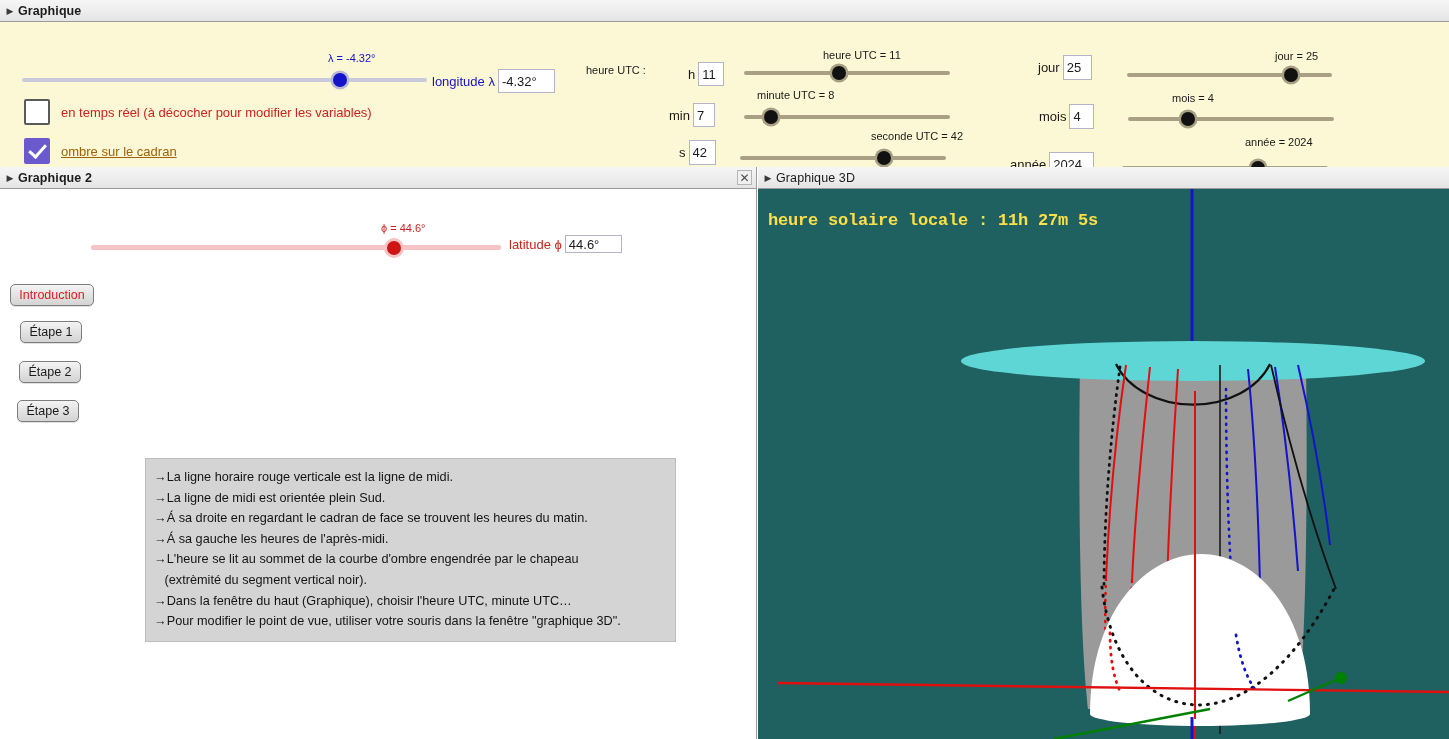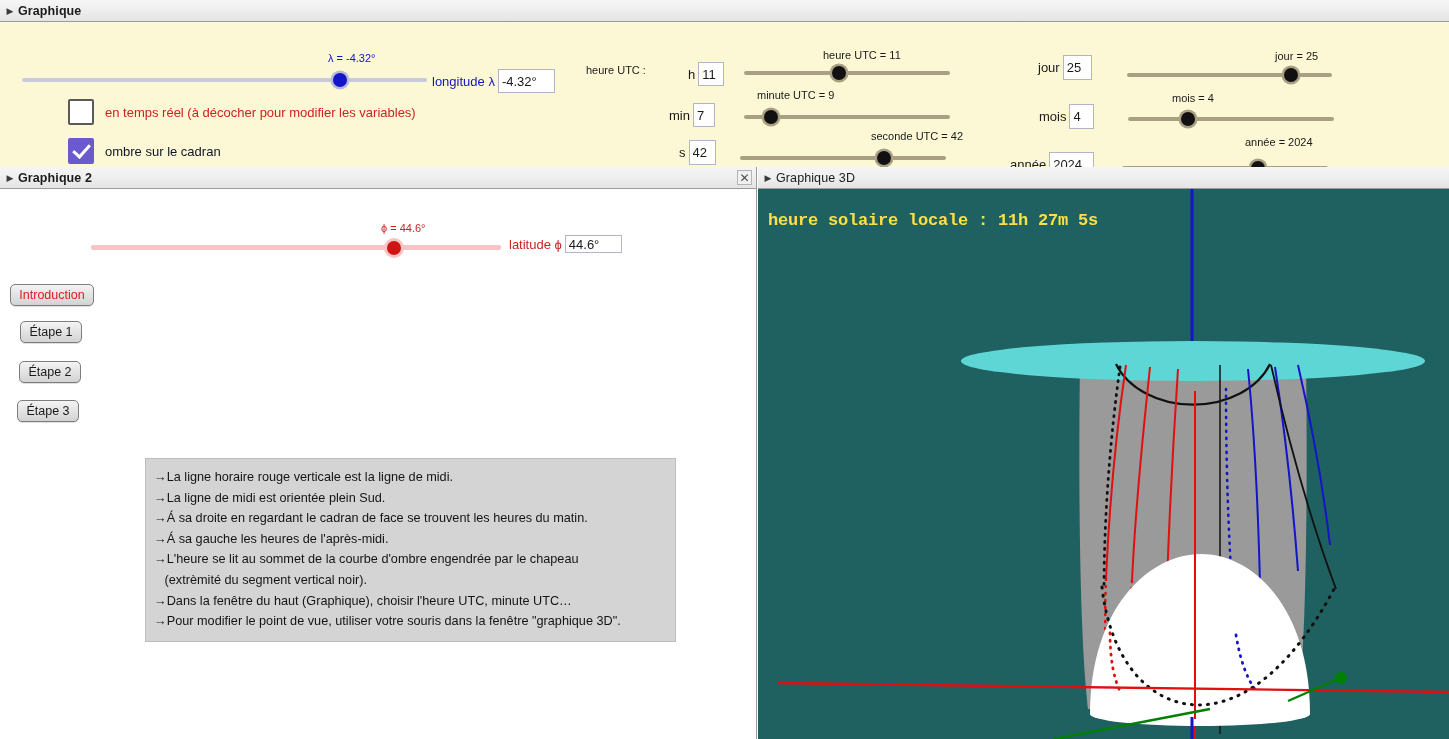--- a/index.html
+++ b/index.html
@@ -68,37 +68,37 @@
   .sl-tan .track { background: #a9a083; }
   .sl-tan .thumb { background: #111111; box-shadow: 0 0 0 2.5px #a9a083; }
   .lab-dark { color: #1a1a1a; }
 
   
   .sl-red .track { background: #f6c4c4; height: 5px; top: 4px; }
   .sl-red .thumb { background: #cf1414; box-shadow: 0 0 0 3px #f6c4c4; }
   .lab-red { color: #cc2222; }
 
   
-  .cbx-row { position: absolute; display: flex; align-items: center; margin-left: 44px; }
+  .cbx-row { position: absolute; display: flex; align-items: center; }
   .cbx {
     width: 26px; height: 26px; border: 2px solid #5a5a5a;
     background: #ffffff; border-radius: 2px; cursor: pointer;
     display: flex; align-items: center; justify-content: center;
     flex: 0 0 26px;
   }
   .cbx.checked { background: #6a5acd; border-color: #6a5acd; }
   .cbx.checked::after {
     content: ""; display: block;
     width: 7px; height: 14px;
     border: solid #ffffff; border-width: 0 3px 3px 0;
     transform: rotate(42deg) translate(-1px,-2px);
   }
   .cbx-label { margin-left: 11px; font-size: 13px; white-space: nowrap; }
   .cbx-label.red { color: #cc2222; }
-  .cbx-label.dark { color: #0f172a; }
+  .cbx-label.dark { color: #a16207; text-decoration: underline; }
 
   
   .ggb-input {
     border: 1px solid #b4b4c8; background: #ffffff;
     font-family: "Liberation Sans", sans-serif;
     font-size: 13px; color: #1a1a1a;
     padding: 1px 3px; outline: none;
   }
   .field-row { position: absolute; display: flex; align-items: center; white-space: nowrap; }
   .field-row .fl { font-size: 13px; color: #1a1a1a; margin-right: 3px; }
@@ -193,21 +193,21 @@
       <span class="fl">s</span>
       <input class="ggb-input" style="width: 27px; height: 25px;" type="text" value="42">
     </div>
 
     <div class="sl-label lab-dark" style="left:823px; top:27px;">heure UTC = 11</div>
     <div class="ggb-slider sl-tan" style="left:744px; top:44px; width:206px;">
       <div class="track"></div>
       <div class="thumb" style="left:46%;"></div>
     </div>
 
-    <div class="sl-label lab-dark" style="left:757px; top:67px;">minute UTC = 9</div>
+    <div class="sl-label lab-dark" style="left:757px; top:67px;">minute UTC = 8</div>
     <div class="ggb-slider sl-tan" style="left:744px; top:88px; width:206px;">
       <div class="track"></div>
       <div class="thumb" style="left:13%;"></div>
     </div>
 
     <div class="sl-label lab-dark" style="left:871px; top:108px;">seconde UTC = 42</div>
     <div class="ggb-slider sl-tan" style="left:740px; top:129px; width:206px;">
       <div class="track"></div>
       <div class="thumb" style="left:70%;"></div>
     </div>

